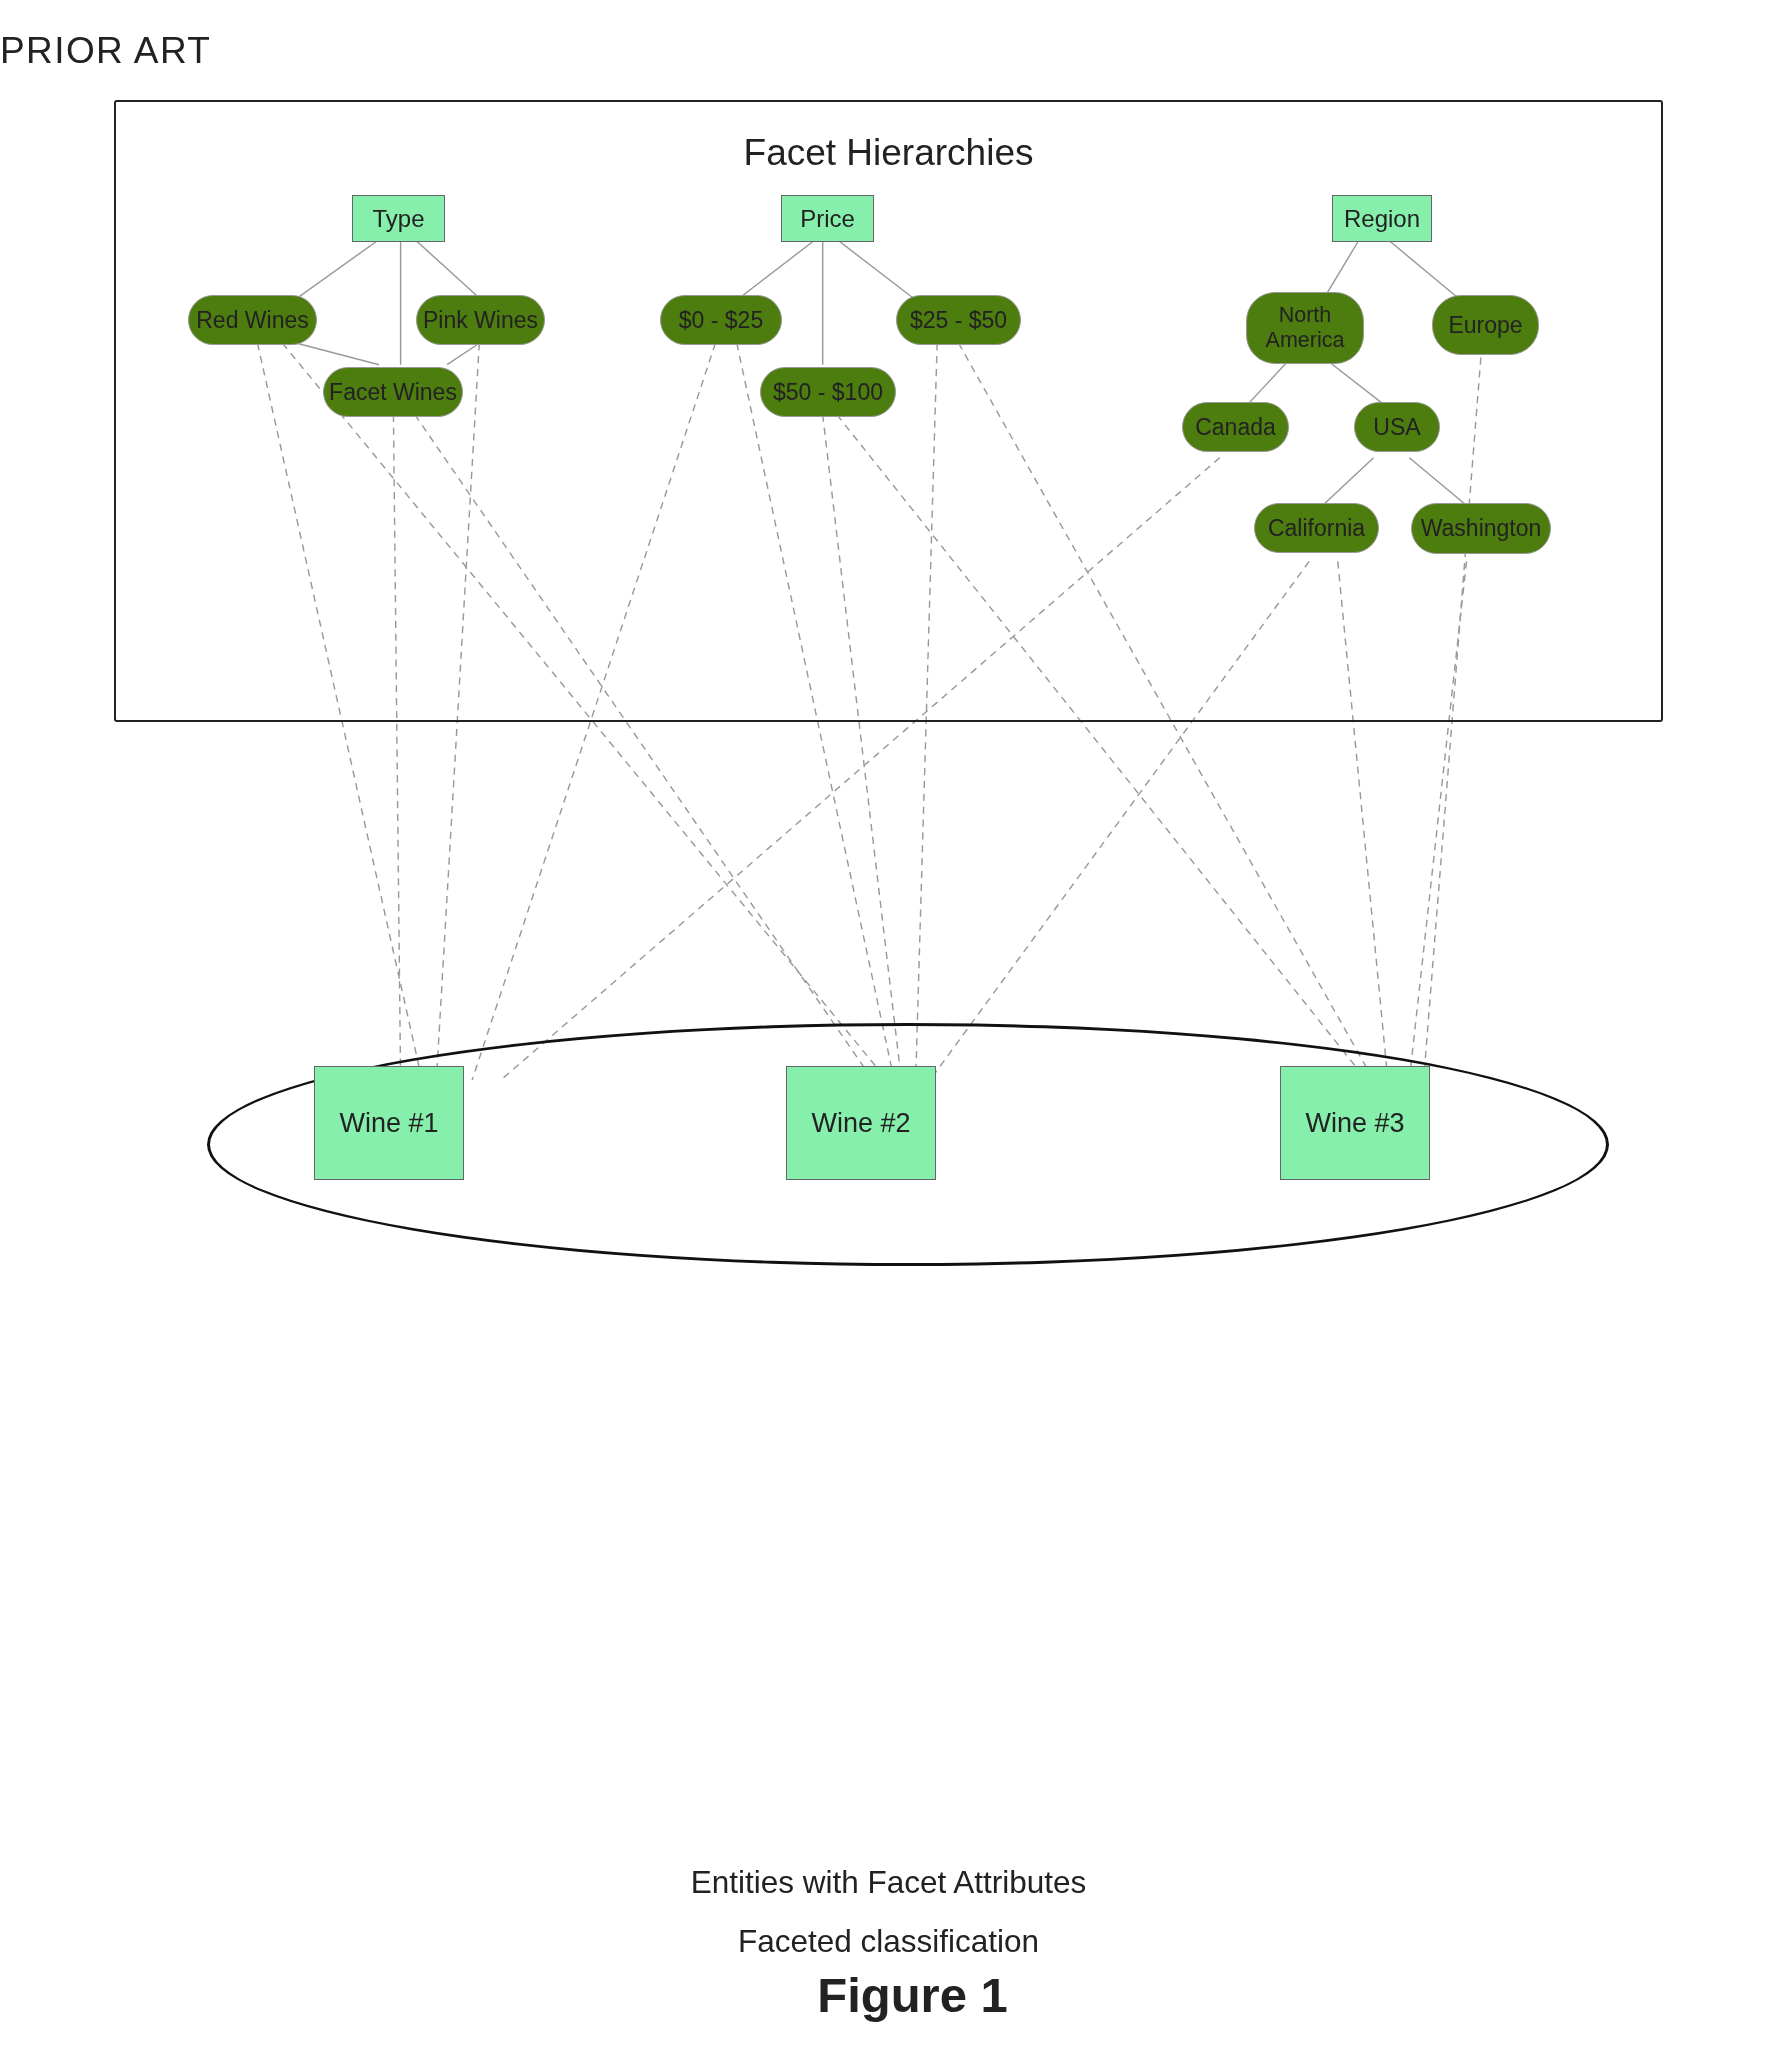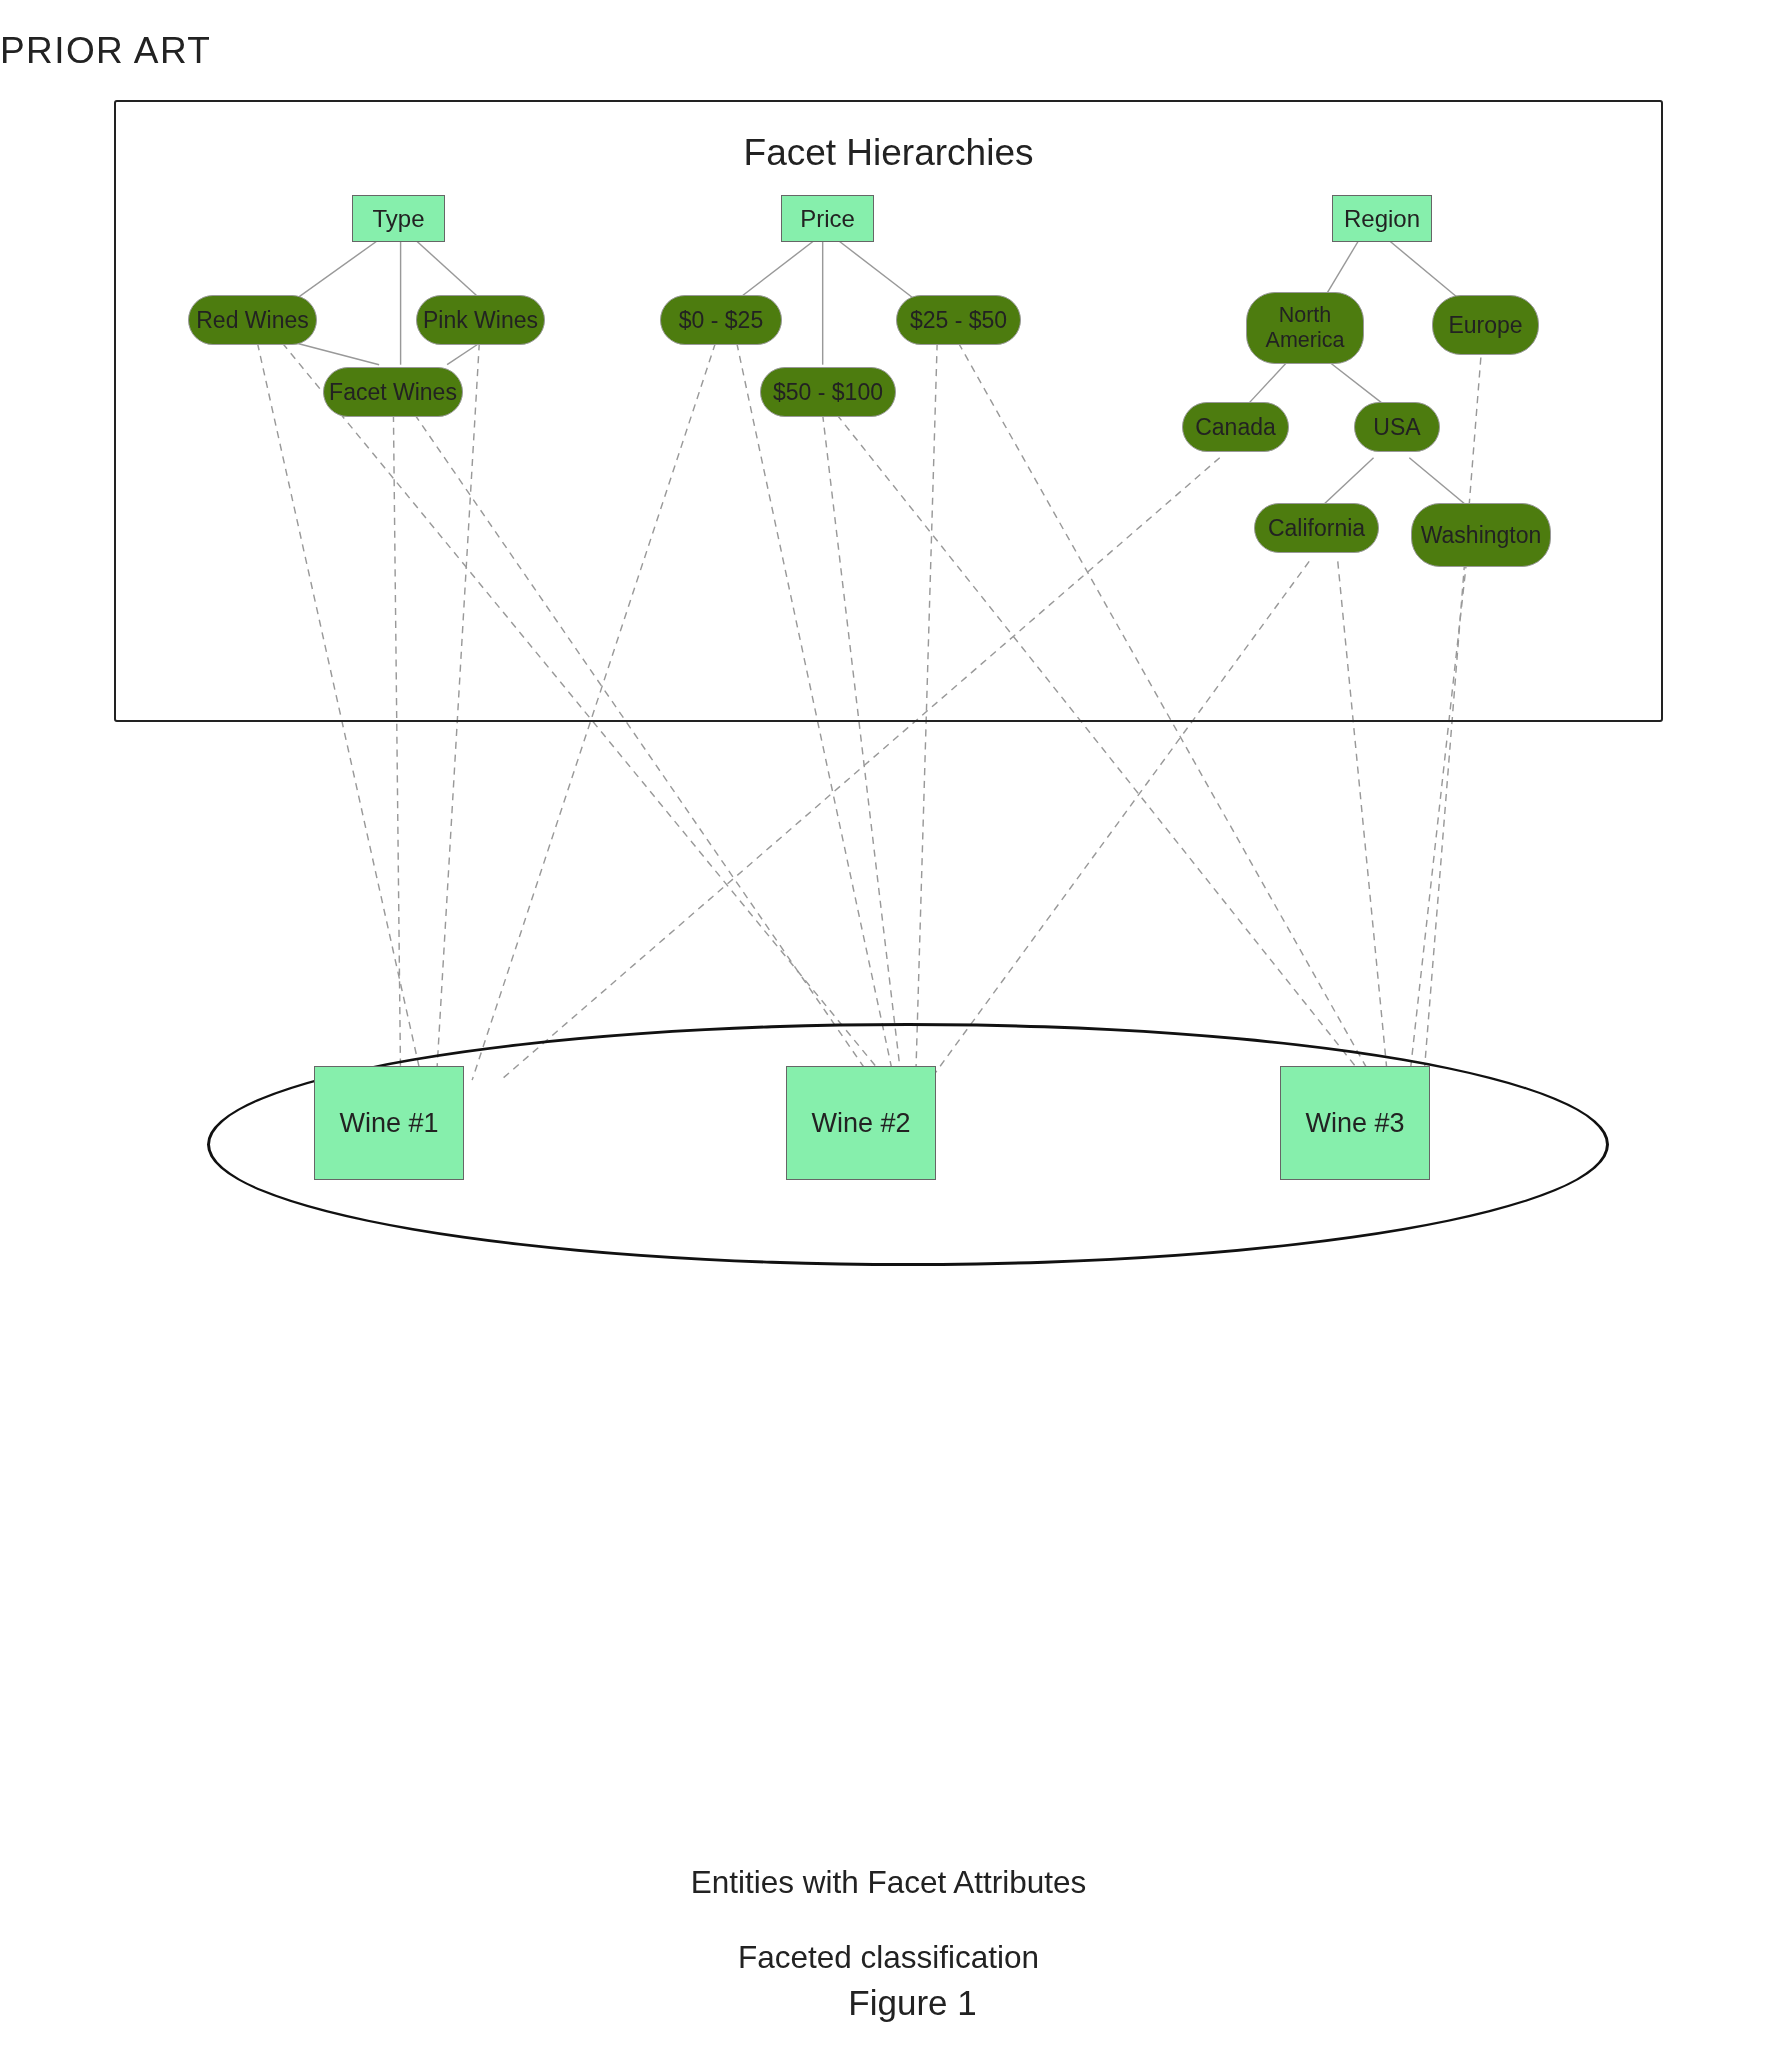--- a/index.html
+++ b/index.html
@@ -97,22 +97,22 @@
       text-align: center;
     }
 
     .caption-sub {
       font-size: 31.5px;
       color: #222;
       margin-bottom: 7.2px;
     }
 
     .caption-main {
-      font-size: 35px;
-      font-weight: normal;
+      font-size: 49px;
+      font-weight: bold;
       color: #222;
       padding-left: 48px;
     }
 
     svg.lines {
       position: absolute;
       top: 0;
       left: 0;
       width: 100%;
       height: 100%;
@@ -215,21 +215,21 @@
 America</div>
 
     <div class="node-rounded" style="left: 1316px; top: 193px; width: 107px; height: 60px;">Europe</div>
 
     <div class="node-rounded" style="left: 1066px; top: 300px; width: 107px; height: 50px;">Canada</div>
 
     <div class="node-rounded" style="left: 1238px; top: 300px; width: 86px; height: 50px;">USA</div>
 
     <div class="node-rounded" style="left: 1138px; top: 401px; width: 125px; height: 50px;">California</div>
 
-    <div class="node-rounded" style="left: 1295px; top: 401px; width: 140px; height: 64px;">Washington</div>
+    <div class="node-rounded" style="left: 1295px; top: 401px; width: 140px; height: 51px;">Washington</div>
   </div>
 
   <div class="entities-ellipse" style="left: 93px; top: 923px; width: 1402px; height: 243px;">
   </div>
 
   <div class="node-rect" style="left: 200px; top: 966px; width: 150px; height: 114px; font-size: 27px;">Wine #1</div>
 
   <div class="node-rect" style="left: 672px; top: 966px; width: 150px; height: 114px; font-size: 27px;">Wine #2</div>
 
   <div class="node-rect" style="left: 1166px; top: 966px; width: 150px; height: 114px; font-size: 27px;">Wine #3</div>

